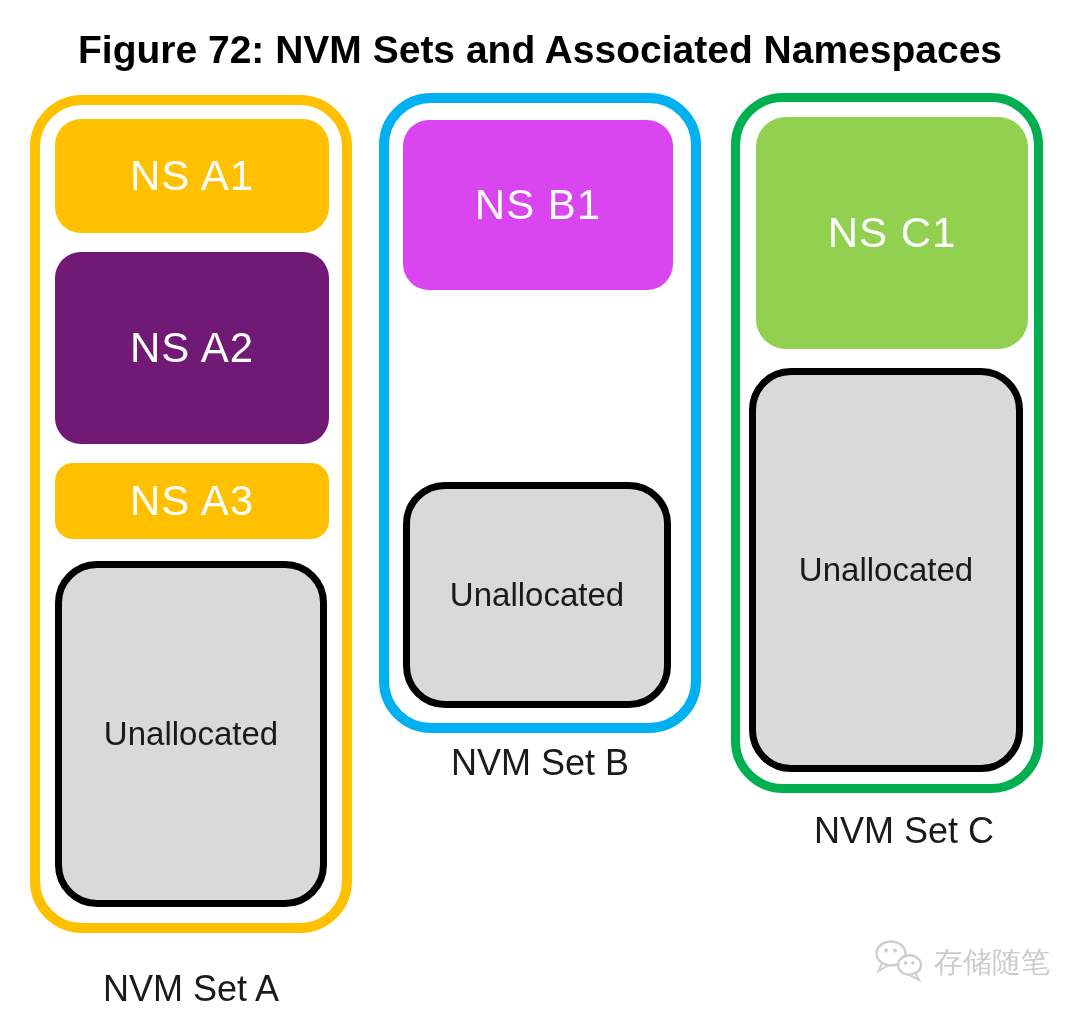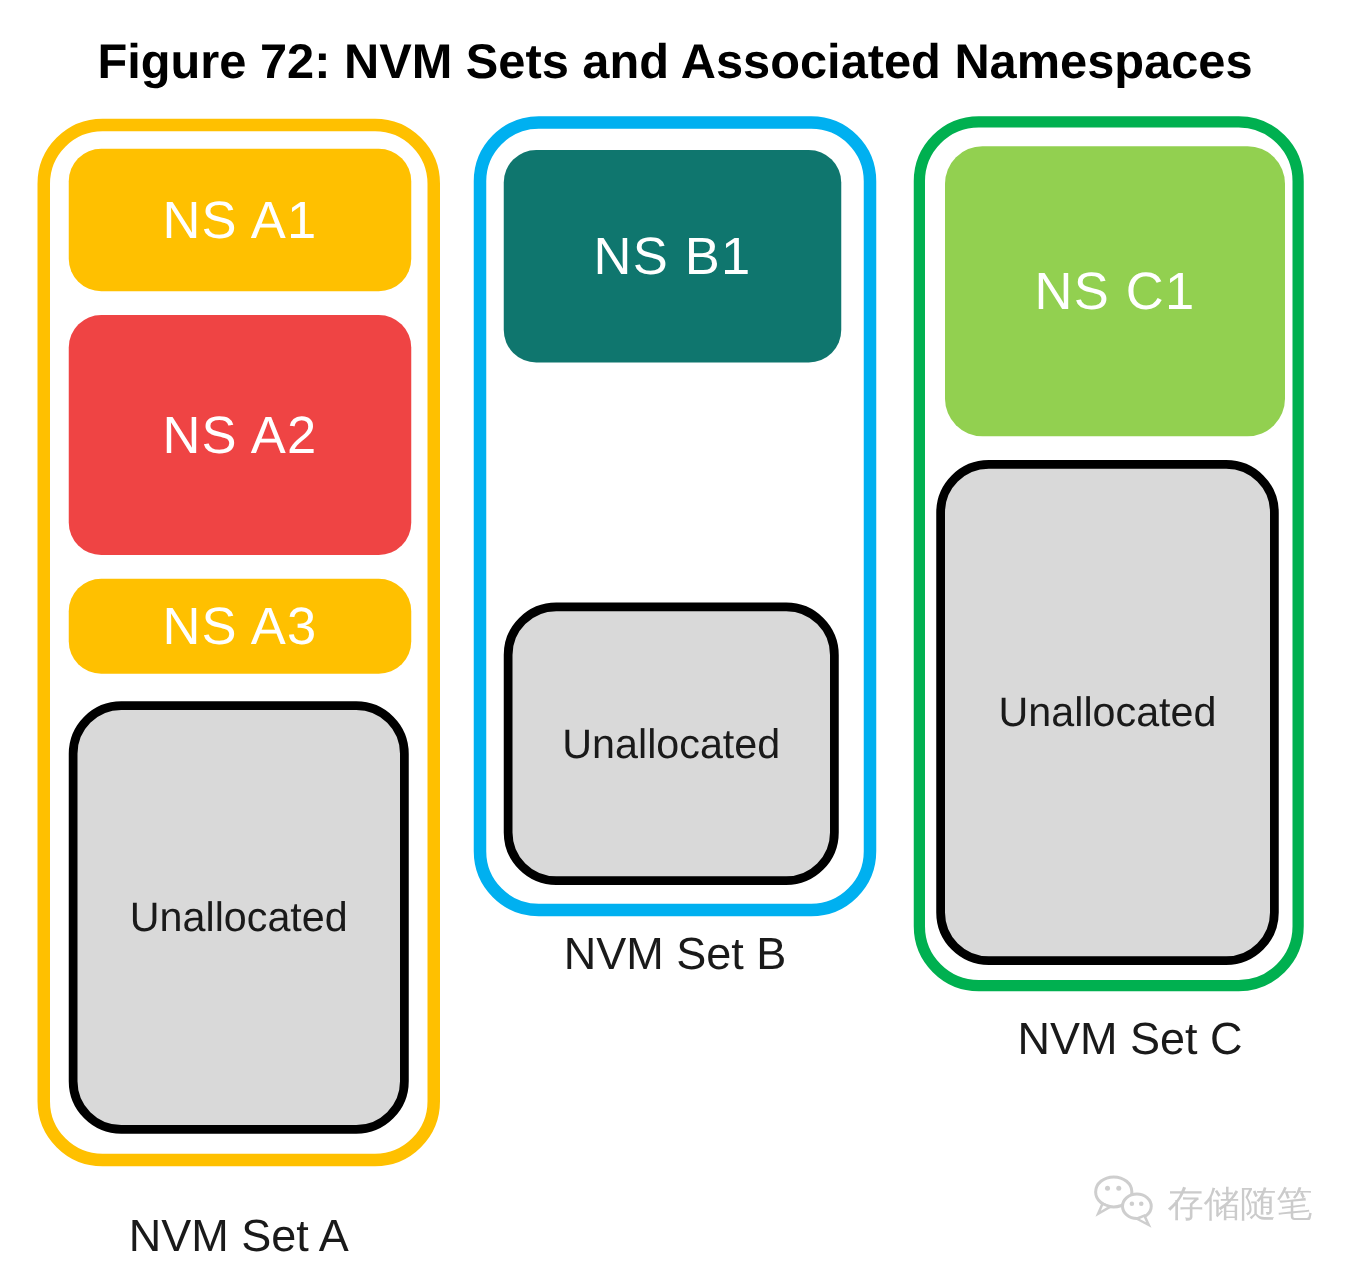--- a/index.html
+++ b/index.html
@@ -36,21 +36,21 @@
   .ns {
     position: absolute;
     display: flex; align-items: center; justify-content: center;
     color: #ffffff;
     font-size: 42px;
     border-radius: 26px;
     letter-spacing: 1px;
   }
   #ns-a1 { left: 15px; top: 14px;  width: 274px; height: 114px; }
   #ns-a2 { left: 15px; top: 147px; width: 274px; height: 192px; }
-  #ns-a3 { left: 15px; top: 358px; width: 274px; height: 76px;  }
+  #ns-a3 { left: 15px; top: 358px; width: 274px; height: 76px; border-radius: 18px;  }
   #ns-b1 { left: 14px; top: 17px;  width: 270px; height: 170px; }
   #ns-b2 { left: 14px; top: 202px; width: 270px; height: 162px; }
   #ns-c1 { left: 16px; top: 15px;  width: 272px; height: 232px; border-radius: 30px; }
 
   
   .unalloc {
     position: absolute;
     box-sizing: border-box;
     display: flex; align-items: center; justify-content: center;
     background: #D9D9D9;
@@ -88,28 +88,28 @@
     font-family: Liberation Mono, monospace;
   }
 </style>
 </head>
 <body>
 
 <h1 class="title">Figure 72: NVM Sets and Associated Namespaces</h1>
 
 <div class="set-box" id="set-a" style="border-color: rgb(255, 192, 0);">
   <div class="ns" id="ns-a1" style="background-color: rgb(255, 192, 0); color: rgb(255, 255, 255);">NS A1</div>
-  <div class="ns" id="ns-a2" style="background-color: #ef4444; color: rgb(255, 255, 255);">NS A2</div>
+  <div class="ns" id="ns-a2" style="background-color: #701a75; color: rgb(255, 255, 255);">NS A2</div>
   <div class="ns" id="ns-a3" style="background-color: rgb(255, 192, 0); color: rgb(255, 255, 255);">NS A3</div>
   <div class="unalloc" id="unalloc-a" style="background-color: rgb(217, 217, 217); border-color: rgb(0, 0, 0); color: rgb(26, 26, 26);">Unallocated</div>
 </div>
 <div class="set-label" id="label-a">NVM Set A</div>
 
 <div class="set-box" id="set-b" style="border-color: rgb(0, 176, 240);">
-  <div class="ns" id="ns-b1" style="background-color: #0f766e; color: rgb(255, 255, 255);">NS B1</div>
+  <div class="ns" id="ns-b1" style="background-color: #d946ef; color: rgb(255, 255, 255);">NS B1</div>
   <div class="unalloc" id="unalloc-b" style="background-color: rgb(217, 217, 217); border-color: rgb(0, 0, 0); color: rgb(26, 26, 26);">Unallocated</div>
 </div>
 <div class="set-label" id="label-b">NVM Set B</div>
 
 <div class="set-box" id="set-c" style="border-color: rgb(0, 176, 80);">
   <div class="ns" id="ns-c1" style="background-color: rgb(146, 208, 80); color: rgb(255, 255, 255);">NS C1</div>
   <div class="unalloc" id="unalloc-c" style="background-color: rgb(217, 217, 217); border-color: rgb(0, 0, 0); color: rgb(26, 26, 26);">Unallocated</div>
 </div>
 <div class="set-label" id="label-c">NVM Set C</div>
 

